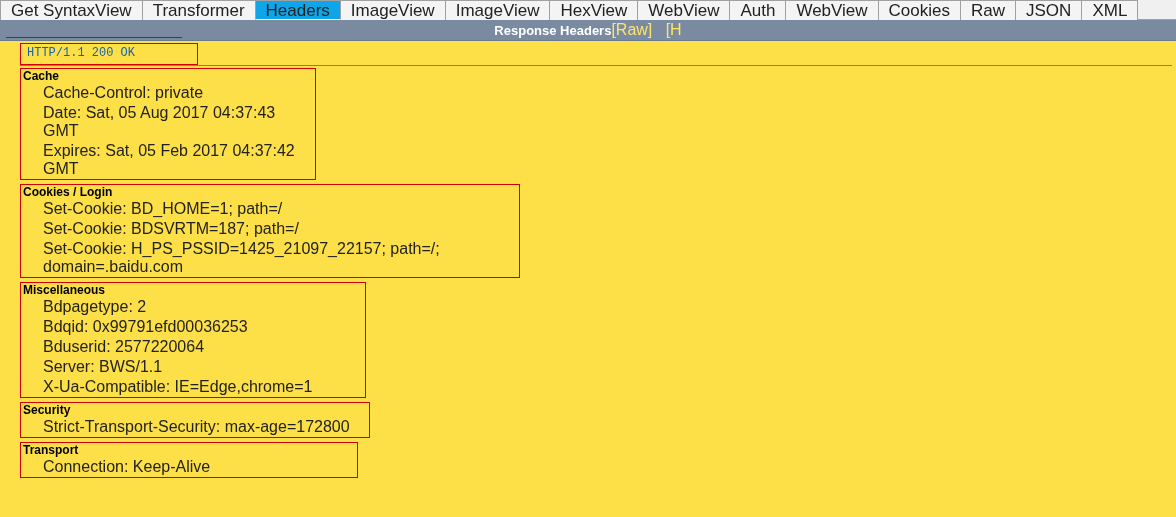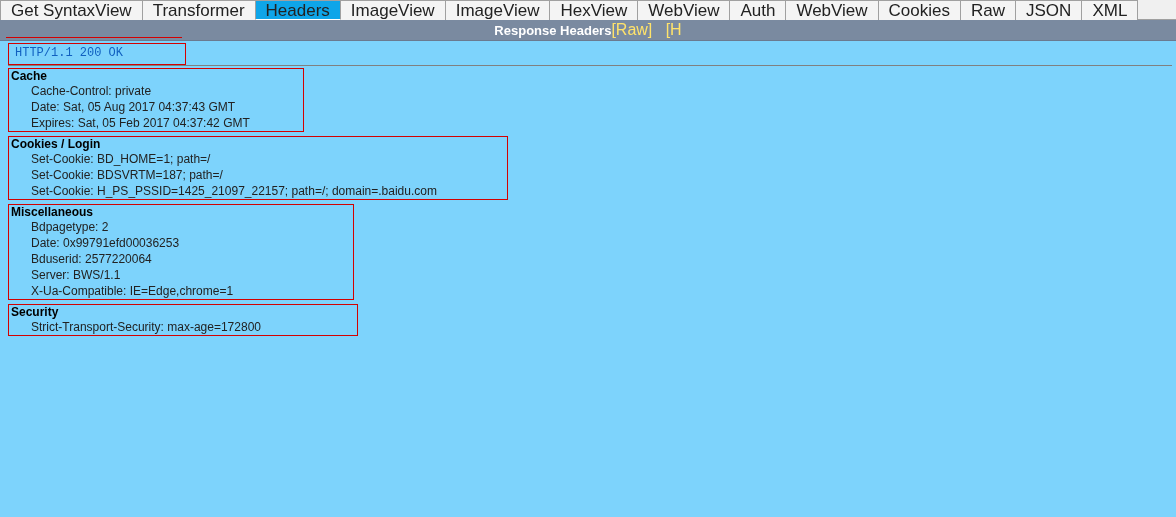--- a/index.html
+++ b/index.html
@@ -46,22 +46,22 @@
     border-bottom: 1px solid #6a7a90;
     height: 21px;
   }
   .section-title-bar .right-links {
     color: #ffe36b;
     font-weight: normal;
     font-size: 16px;
   }
   .right-links span { cursor: pointer; }
   .content-area {
-    background: #7dd3fc;
-    padding: 2px 0 6px 4px;
+    background: #fde047;
+    padding: 2px 0 6px 16px;
     min-height: 476px;
   }
   .status-line {
     font-family: "Courier New", monospace;
     font-size: 12px;
     color: #1060c0;
     padding: 2px 6px 4px 6px;
     display: inline-block;
   }
   .divider {
@@ -72,21 +72,21 @@
     margin: 2px 6px 4px 4px;
     width: fit-content;
   }
   .group-title {
     font-weight: bold;
     font-size: 12px;
     color: #000;
     padding: 0 2px;
   }
   .group-item {
-    font-size: 12px;
+    font-size: 16px;
     color: #222;
     padding: 1px 6px 1px 22px;
   }
   .boxed {
     border: 1px solid #d40000;
   }
   
   .w-status { width: 178px; }
   .w-cache { width: 296px; }
   .w-cookies { width: 500px; }
@@ -151,24 +151,28 @@
     <div class="group-title">Cookies / Login</div>
     <div class="group-item">Set-Cookie: BD_HOME=1; path=/</div>
     <div class="group-item">Set-Cookie: BDSVRTM=187; path=/</div>
     <div class="group-item">Set-Cookie: H_PS_PSSID=1425_21097_22157; path=/; domain=.baidu.com</div>
   </div>
 
 
   <div class="group boxed w-misc">
     <div class="group-title">Miscellaneous</div>
     <div class="group-item">Bdpagetype: 2</div>
-    <div class="group-item">Date: 0x99791efd00036253</div>
+    <div class="group-item">Bdqid: 0x99791efd00036253</div>
     <div class="group-item">Bduserid: 2577220064</div>
     <div class="group-item">Server: BWS/1.1</div>
     <div class="group-item">X-Ua-Compatible: IE=Edge,chrome=1</div>
   </div>
 
   <div class="group boxed w-security">
     <div class="group-title">Security</div>
     <div class="group-item">Strict-Transport-Security: max-age=172800</div>
   </div>
 
+  <div class="group boxed w-transport">
+    <div class="group-title">Transport</div>
+    <div class="group-item">Connection: Keep-Alive</div>
+  </div>
 </div>
 
 </body></html>

